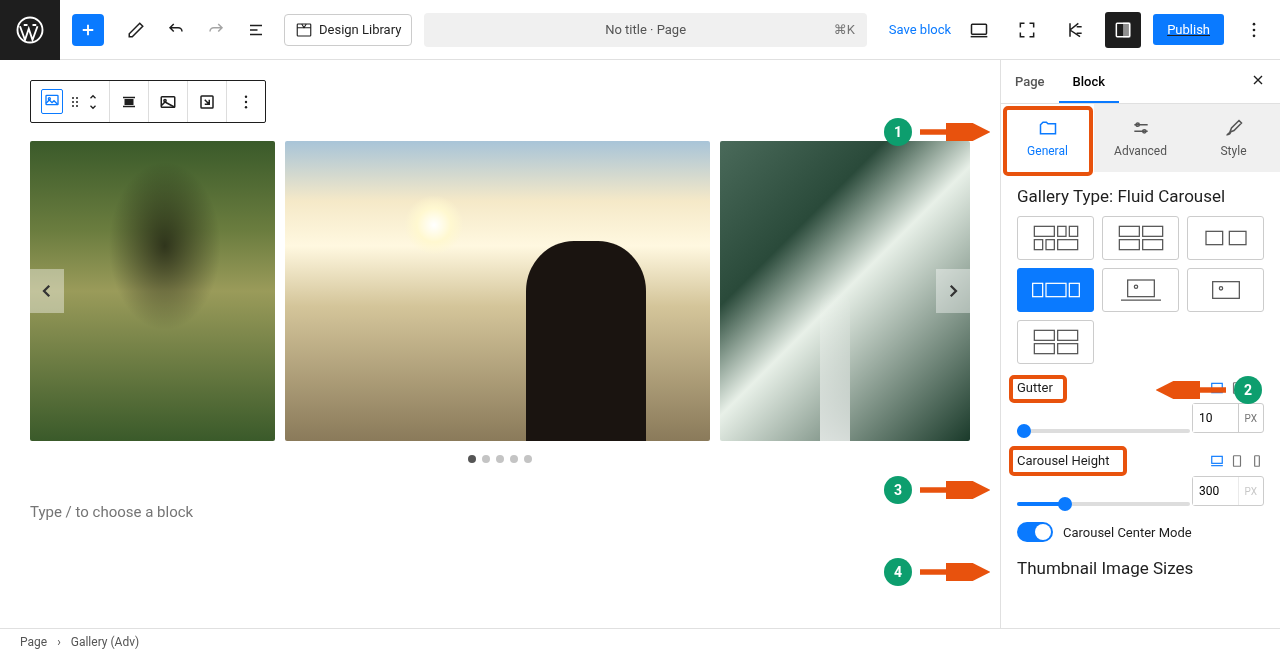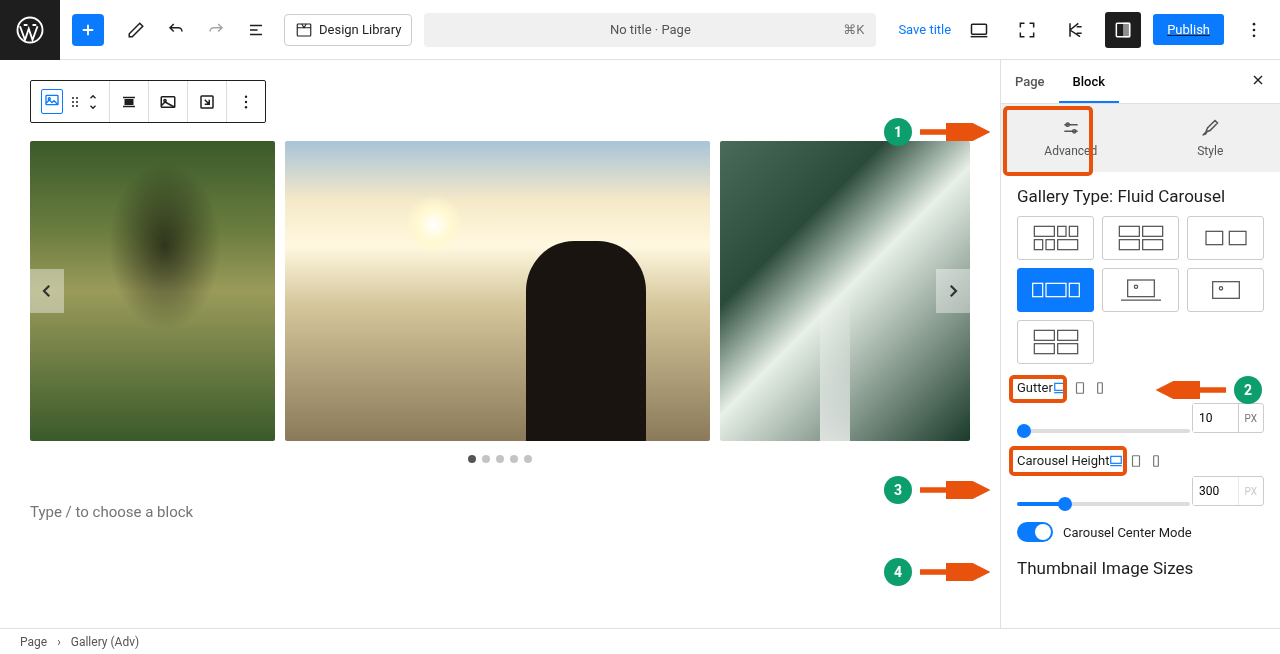--- a/index.html
+++ b/index.html
@@ -64,21 +64,21 @@
 .subtab svg { width:20px; height:20px; }
 
 .panel { padding: 14px 16px; }
 .panel .label { font-size:17px; margin-bottom:10px; color:#1e1e1e; }
 
 .gallery-types { display:grid; grid-template-columns: repeat(3, 1fr); gap:8px; margin-bottom: 16px; }
 .gtype { border:1px solid #ccc; border-radius:3px; height:44px; display:flex; align-items:center; justify-content:center; cursor:pointer; color:#555; font-size:9px; }
 .gtype.active { background:#0a7aff; border-color:#0a7aff; color:#fff; }
 .gtype svg { width:50px; height:30px; }
 
-.field-row { display:flex; align-items:center; margin: 12px 0 8px; }
+.field-row { display:flex; align-items:center; justify-content:space-between; margin: 12px 0 8px; }
 .field-row .name { font-size:13px; }
 .device-icons { display:flex; gap:6px; color:#757575; }
 .device-icons svg { width:14px; height:14px; }
 .device-icons .dev-active { color:#0a7aff; }
 
 .ctrl-row { display:flex; align-items:flex-end; gap:2px; }
 .slider { flex:1; height:4px; background:#ddd; border-radius:2px; position:relative; }
 .slider .fill { position:absolute; left:0; top:0; bottom:0; background:#0a7aff; border-radius:2px; }
 .slider .thumb { position:absolute; top:50%; transform:translate(-50%,-50%); width:14px; height:14px; border-radius:50%; background:#0a7aff; }
 .num-input { display:flex; border:1px solid #ccc; border-radius:3px; width:72px; height:30px; }
@@ -143,21 +143,21 @@
     <svg class="ic18" viewBox="0 0 24 24" fill="none" stroke="currentColor" stroke-width="1.5">
         <rect x="3" y="4" width="18" height="16" rx="1"></rect>
         <path d="M3 9h18M9 4l3 5 3-5"></path>
       </svg>
     <span>Design Library</span>
   </div>
   <div class="titlebar">
     <span>No title · Page</span>
     <span class="kbd">⌘K</span>
   </div>
-  <span class="save-draft">Save title</span>
+  <span class="save-draft">Save block</span>
   <div class="right-tools">
     <div class="tool-icon">
         <svg class="ic20" viewBox="0 0 24 24" fill="none" stroke="currentColor" stroke-width="1.8">
           <rect x="3" y="5" width="18" height="12" rx="1"></rect>
           <path d="M2 20h20"></path>
         </svg>
       </div>
     <div class="tool-icon">
         <svg class="ic20" viewBox="0 0 24 24" fill="none" stroke="currentColor" stroke-width="1.8">
           <path d="M4 9V4h5M20 9V4h-5M4 15v5h5M20 15v5h-5"></path>
@@ -294,20 +294,26 @@
     <div class="side-tabs">
       <div class="tab">Page</div>
       <div class="tab active">Block</div>
       <div class="close"><svg class="ic16" viewBox="0 0 24 24" fill="none" stroke="currentColor" stroke-width="2">
             <path d="M6 6l12 12M18 6L6 18"></path>
           </svg></div>
     </div>
 
     <div class="subtabs" style="position:relative">
       <div class="hl-box" style="top:2px;left:2px;width:90px;height:70px;"></div>
+      <div class="subtab active">
+        <svg viewBox="0 0 24 24" fill="none" stroke="currentColor" stroke-width="1.8">
+            <path d="M3 8l3-3h4l2 2h9v12H3V8z"></path>
+          </svg>
+        <span>General</span>
+      </div>
       <div class="subtab">
         <svg viewBox="0 0 24 24" fill="none" stroke="currentColor" stroke-width="1.8">
             <path d="M4 8h16M4 16h16"></path>
             <circle cx="8" cy="8" r="2"></circle>
             <circle cx="16" cy="16" r="2"></circle>
           </svg>
         <span>Advanced</span>
       </div>
       <div class="subtab">
         <svg viewBox="0 0 24 24" fill="none" stroke="currentColor" stroke-width="1.8">

